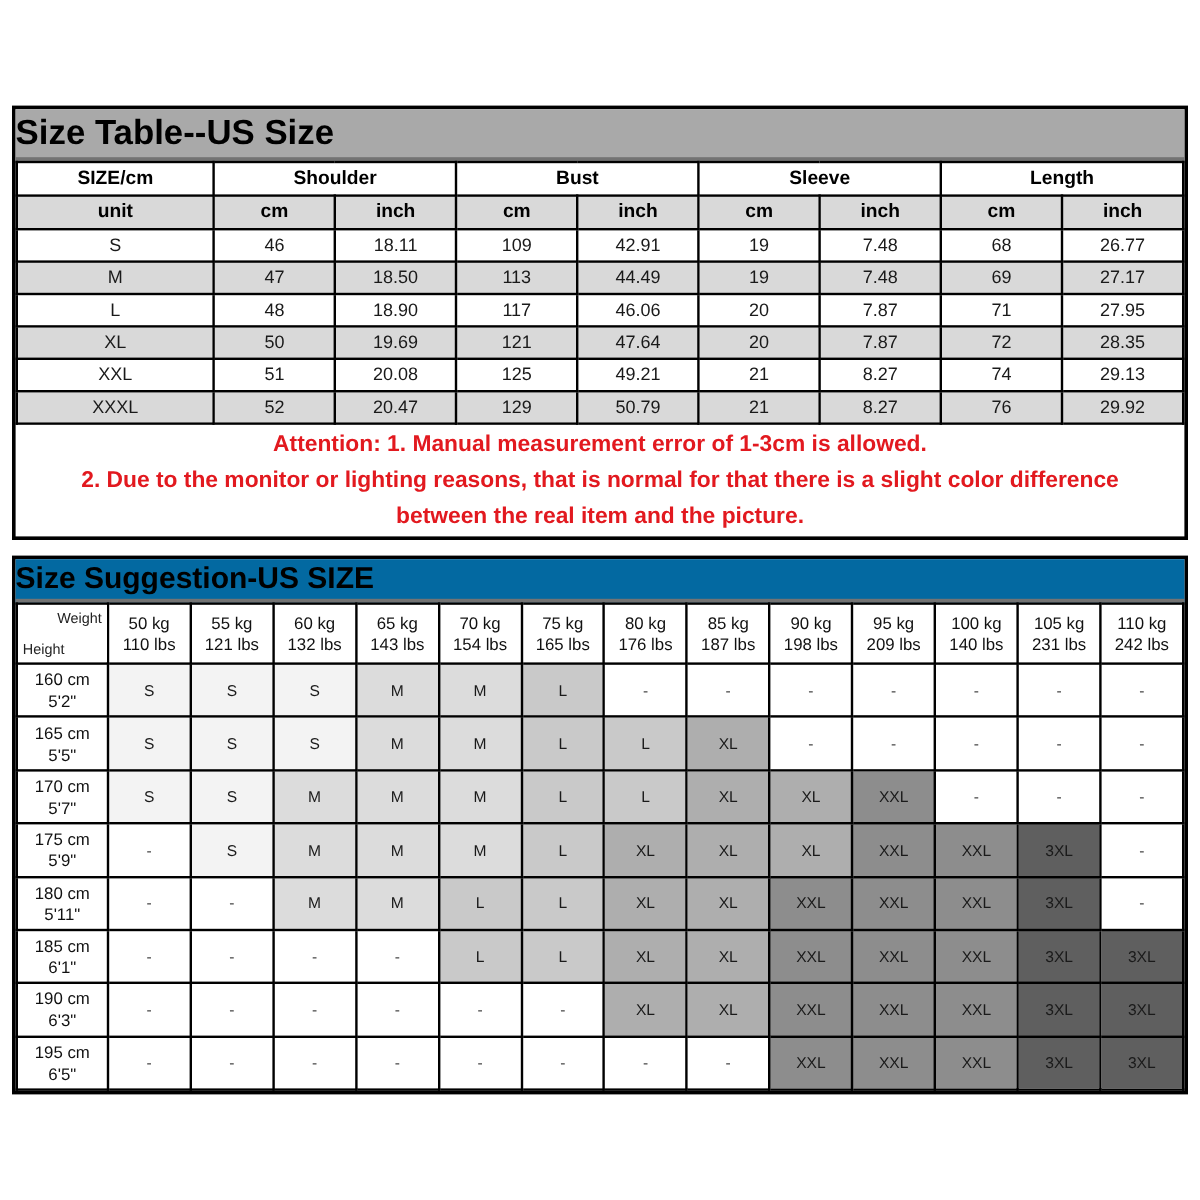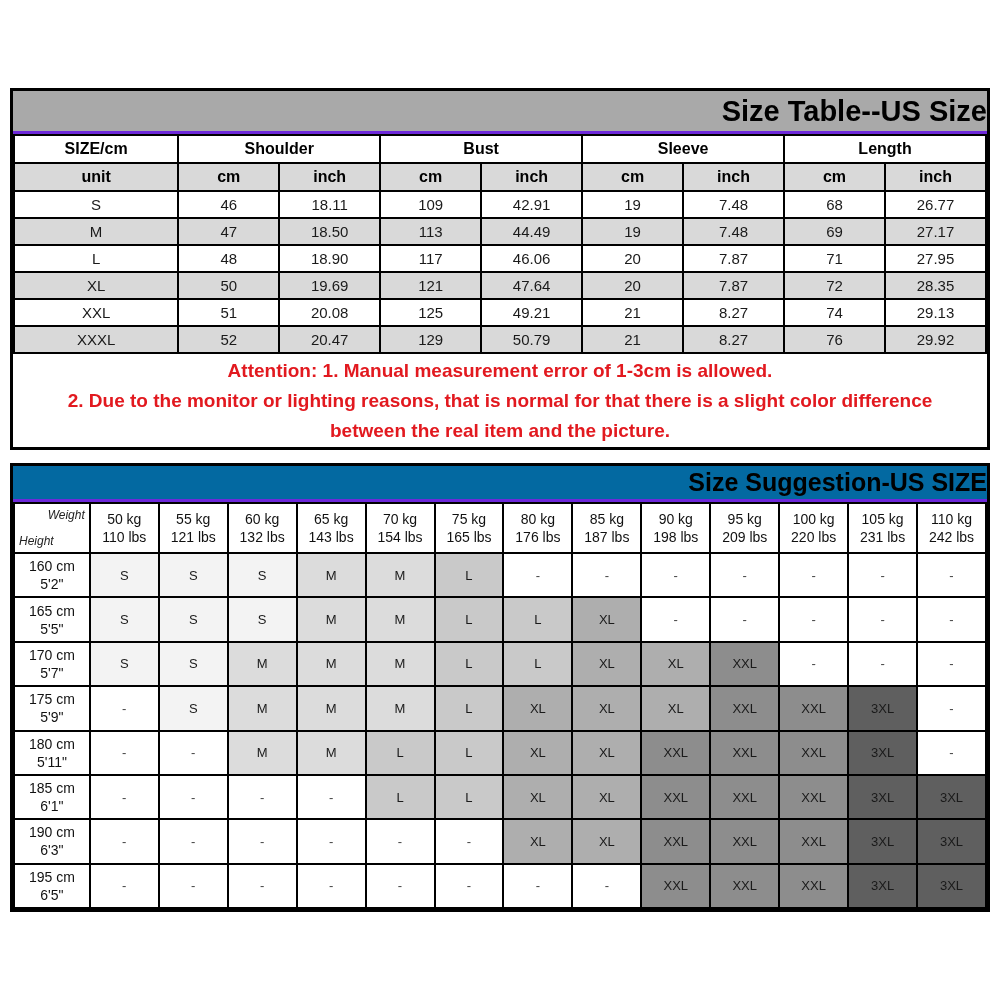--- a/index.html
+++ b/index.html
@@ -22,22 +22,22 @@
     width: 980px;
     border: 3px solid #000;
     box-sizing: border-box;
     background: #fff;
   }
   #size-table-section { top: 88px; height: 362px; display: flex; flex-direction: column; }
   #size-suggestion-section { top: 463px; height: 449px; display: flex; flex-direction: column; }
 
   .title-band {
     background: #a9a9a9;
-    border-bottom: 3px solid #6d28d9;
-    text-align: right;
+    border-bottom: 3px solid #737373;
+    text-align: left;
     font-weight: bold;
     flex: 0 0 auto;
   }
   #size-table-section .title-band { height: 40px; line-height: 40px; font-size: 29px; }
   #size-suggestion-section .title-band { height: 33px; line-height: 33px; font-size: 25px; }
 
   table {
     border-collapse: collapse;
     width: 100%;
     table-layout: fixed;
@@ -83,21 +83,20 @@
 
   .corner-cell {
     position: relative;
     background:
       linear-gradient(to bottom right,
         rgba(0,0,0,0) calc(50% - 1px),
         #3c3c3c calc(50% - 1px),
         #3c3c3c calc(50% + 1px),
         rgba(0,0,0,0) calc(50% + 1px)),
       #bfbfbf;
-    font-style: italic;
   }
   .corner-weight { position: absolute; top: 4px; right: 4px; font-size: 12px; color: #222; }
   .corner-height { position: absolute; bottom: 4px; left: 4px; font-size: 12px; color: #222; }
 </style>
 </head>
 <body>
 
 <div class="canvas">
 
   <section class="boxed" id="size-table-section">
@@ -253,21 +252,21 @@
             <th>
               <div>90 kg</div>
               <div class="l2">198 lbs</div>
             </th>
             <th>
               <div>95 kg</div>
               <div class="l2">209 lbs</div>
             </th>
             <th>
               <div>100 kg</div>
-              <div class="l2">220 lbs</div>
+              <div class="l2">140 lbs</div>
             </th>
             <th>
               <div>105 kg</div>
               <div class="l2">231 lbs</div>
             </th>
             <th>
               <div>110 kg</div>
               <div class="l2">242 lbs</div>
             </th>
           </tr>

